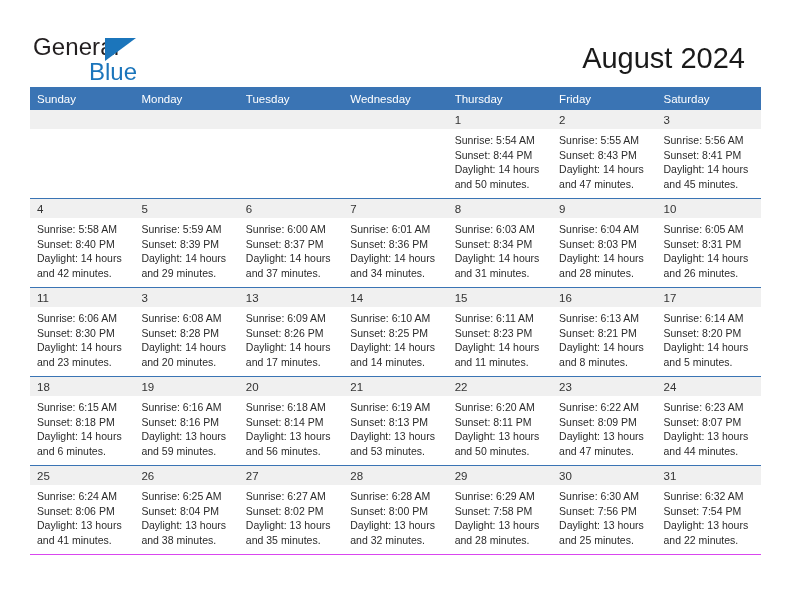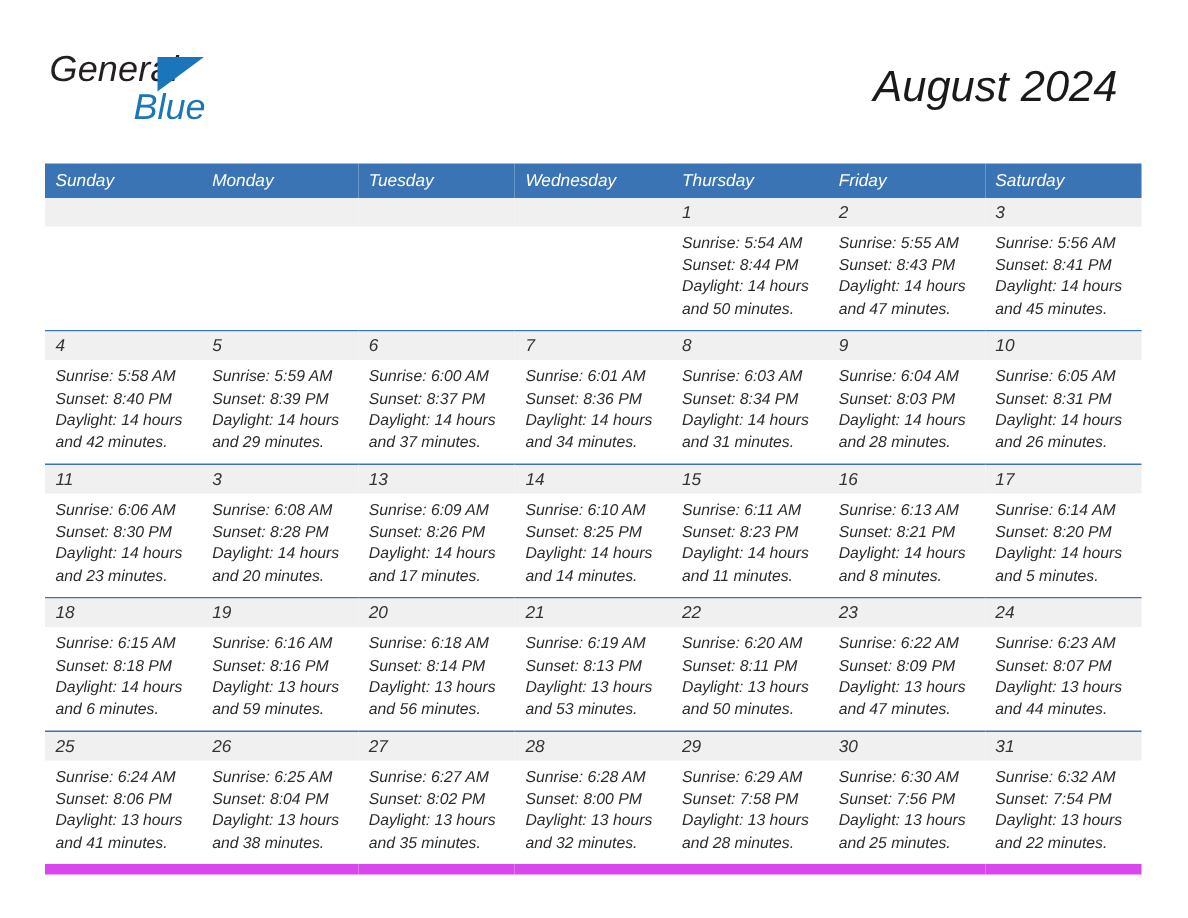--- a/index.html
+++ b/index.html
@@ -12,21 +12,20 @@
     height: 612px;
     font-family: "Liberation Sans", sans-serif;
     color: #000000;
     overflow: hidden;
   }
   .page {
     position: relative;
     width: 792px;
     height: 612px;
     box-sizing: border-box;
-    font-style: italic;
   }
 
   
   .topbar {
     position: absolute;
     left: 0;
     top: 0;
     width: 792px;
     height: 98px;
   }
@@ -84,21 +83,21 @@
     color: #1a1a1a;
     line-height: 20px;
     margin-top: 7px;
     white-space: nowrap;
   }
 
   
   .calendar {
     position: absolute;
     left: 30px;
-    top: 109px;
+    top: 87px;
     width: 731px;
   }
   .cal-table {
     width: 731px;
     border-collapse: collapse;
     table-layout: fixed;
   }
   .cal-table th {
     background: #3a74b4;
     color: #ffffff;
@@ -110,21 +109,21 @@
     border: none;
   }
   .week-row td {
     vertical-align: top;
     padding: 0;
     border: none;
     border-bottom: 1px solid #3a74b4;
     height: 88px;
   }
   .week-row:last-child td {
-    border-bottom: 7px solid #d946ef;
+    border-bottom: 1px solid #d946ef;
   }
   .cell-inner {
     position: relative;
     height: 88px;
     box-sizing: border-box;
   }
   .daynum-band {
     background: #f0f0f0;
     height: 19px;
     box-sizing: border-box;

